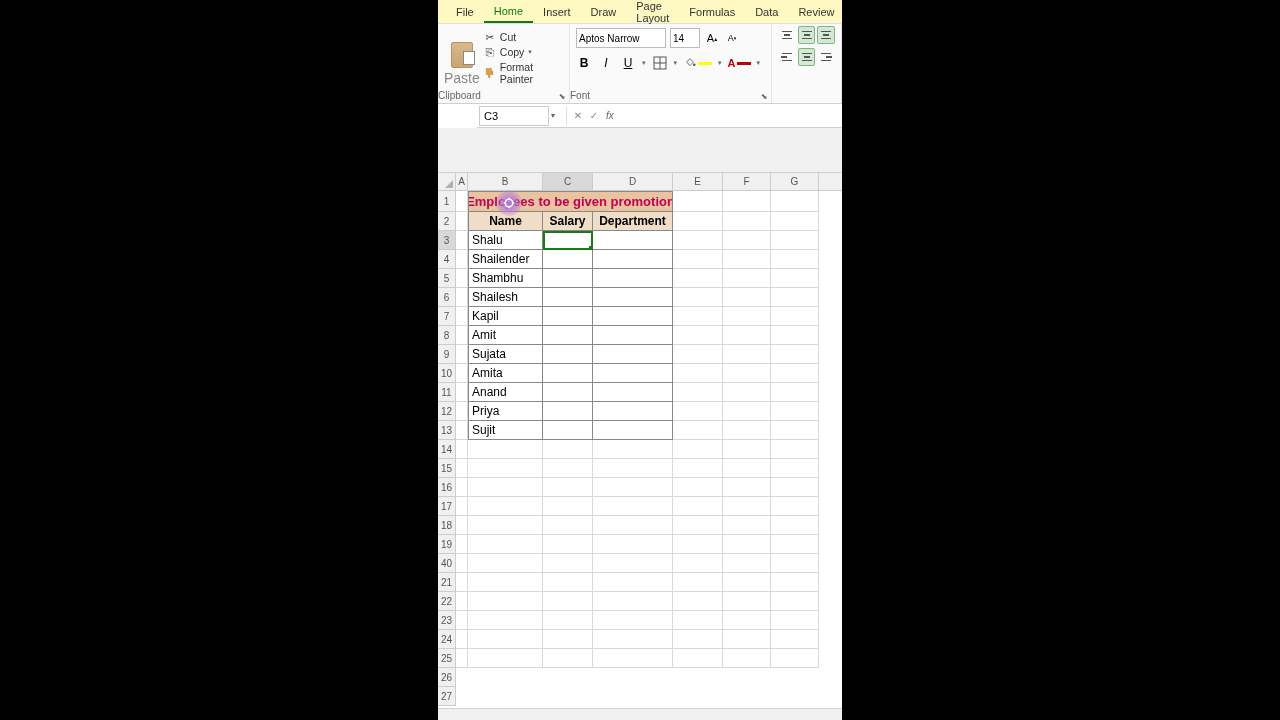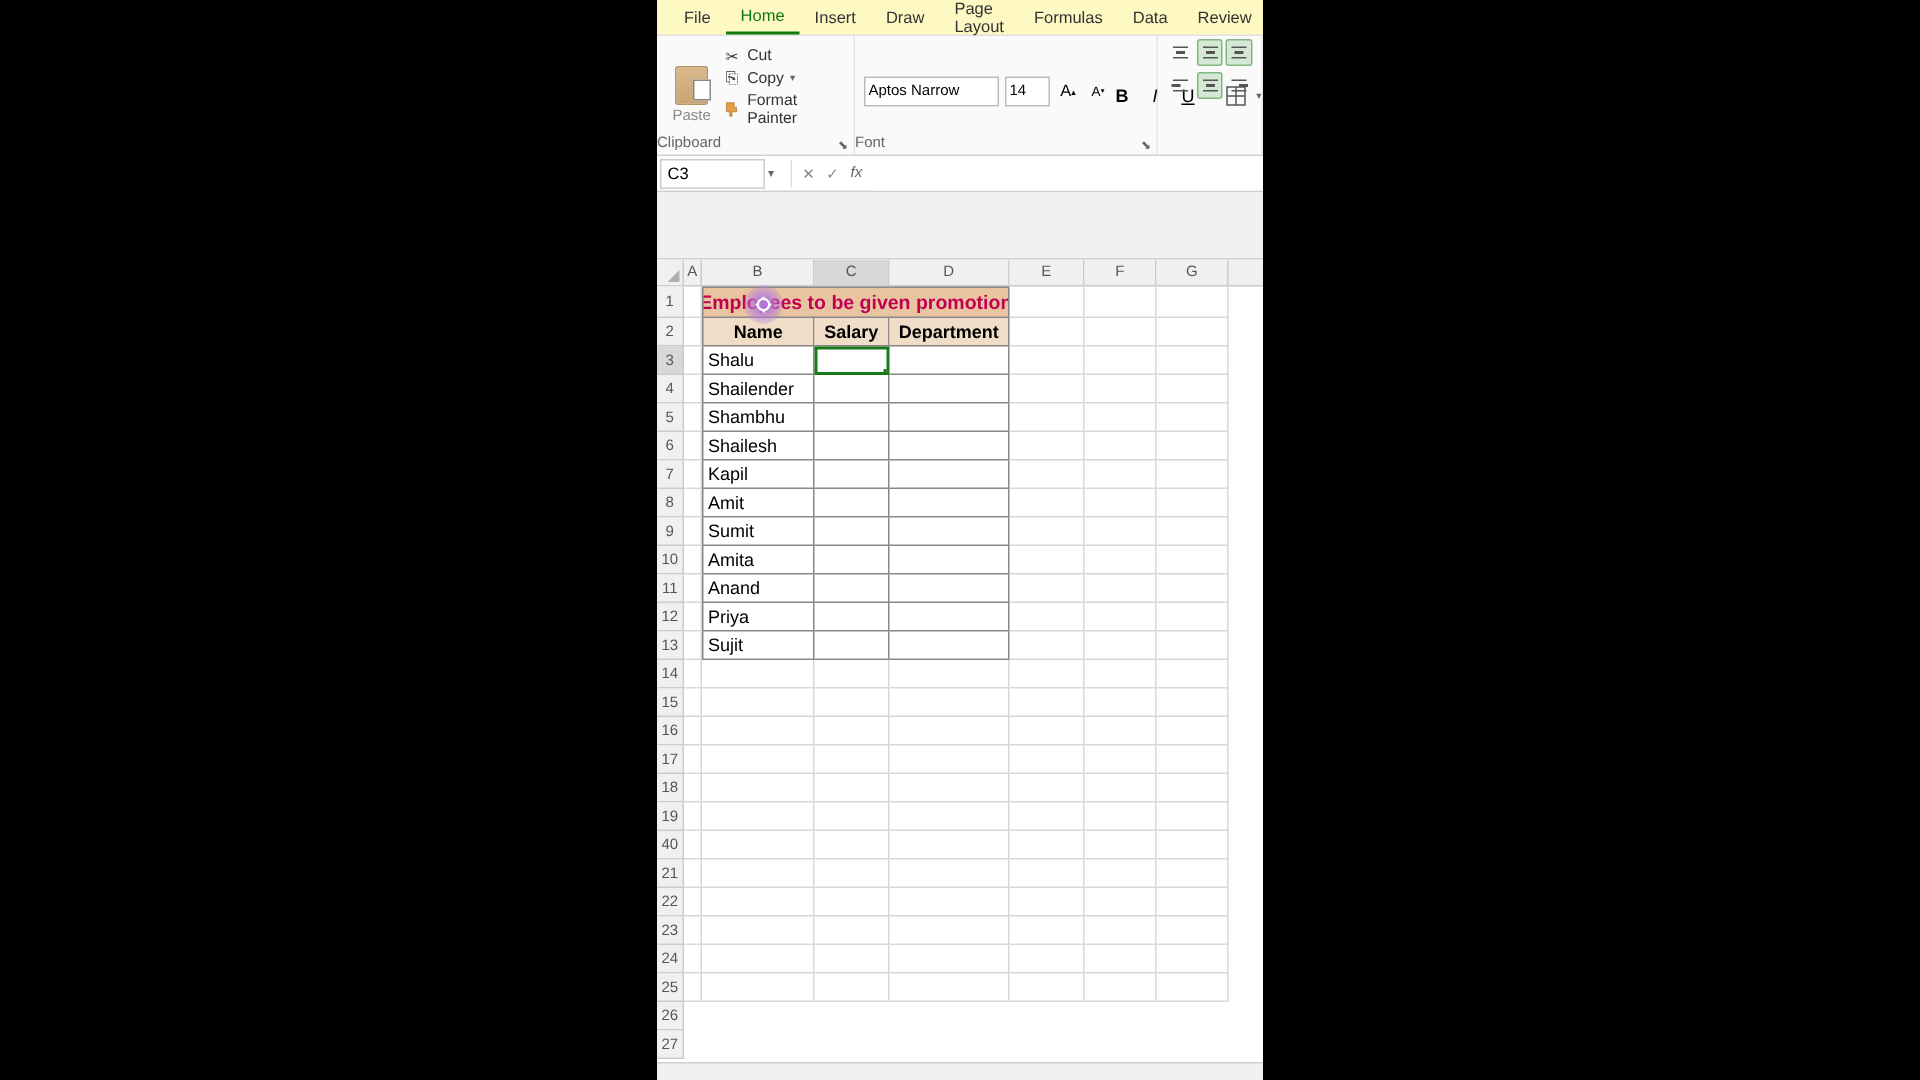--- a/index.html
+++ b/index.html
@@ -6,30 +6,30 @@
 body { background: #000; width: 1280px; height: 720px; position: relative; overflow: hidden; }
 .app-window { position: absolute; left: 438px; top: 0; width: 404px; height: 720px; background: #fff; overflow: hidden; }
 
 
 .menubar { height: 24px; background: #fef9c3; display: flex; align-items: center; padding-left: 8px; border-bottom: 1px solid #e0e0e0; }
 .menubar .tab { padding: 4px 10px; font-size: 11px; color: #333; cursor: pointer; }
 .menubar .tab.active { border-bottom: 2px solid #0f7b0f; color: #0f7b0f; }
 
 
 .ribbon { height: 80px; background: #fafafa; border-bottom: 1px solid #d0d0d0; display: flex; position: relative; }
-.ribbon-group { padding: 4px 6px; border-right: 1px solid #e5e5e5; display: flex; flex-direction: row; position: relative; }
+.ribbon-group { padding: 4px 6px; border-right: 1px solid #e5e5e5; display: flex; flex-direction: column; position: relative; }
 .ribbon-group-label { position: absolute; bottom: 2px; left: 0; right: 0; font-size: 10px; color: #666; }
 .ribbon-group-launcher { position: absolute; bottom: 2px; right: 2px; width: 10px; height: 10px; font-size: 8px; color: #666; cursor: pointer; display: flex; align-items: center; justify-content: center; }
 
 
 .clipboard-group { width: 132px; display: flex; flex-direction: row; }
 .paste-btn { width: 36px; display: flex; flex-direction: column; align-items: center; justify-content: center; cursor: pointer; }
 .paste-icon { width: 22px; height: 26px; background: linear-gradient(#d9b88a, #c9a576); border: 1px solid #b89560; border-radius: 2px; position: relative; }
 .paste-icon::after { content: ''; position: absolute; bottom: 2px; right: -3px; width: 10px; height: 12px; background: #fff; border: 1px solid #888; }
-.paste-label { font-size: 10px; color: #888; margin-top: 2px; }
+.paste-label { font-size: 14px; color: #888; margin-top: 2px; }
 .clip-actions { display: flex; flex-direction: column; gap: 3px; padding-top: 3px; padding-left: 4px; }
 .clip-action { display: flex; align-items: center; gap: 4px; font-size: 10.5px; color: #333; cursor: pointer; }
 .clip-icon { width: 12px; height: 12px; display: inline-flex; align-items: center; justify-content: center; }
 
 
 .font-group { width: 180px; flex: 1; }
 .font-row1 { display: flex; gap: 4px; align-items: center; margin-bottom: 6px; }
 .font-name-select { width: 90px; height: 20px; font-size: 10px; border: 1px solid #bbb; padding: 0 2px; }
 .font-size-select { width: 30px; height: 20px; font-size: 10px; border: 1px solid #bbb; padding: 0 2px; }
 .font-updn-btn { width: 16px; height: 18px; display: flex; align-items: center; justify-content: center; font-size: 11px; cursor: pointer; }
@@ -43,21 +43,21 @@
 
 
 .align-group { width: 70px; display: flex; flex-direction: column; gap: 4px; padding-top: 2px; }
 .align-row { display: flex; gap: 2px; }
 .align-btn { width: 18px; height: 18px; border: 1px solid transparent; display: flex; flex-direction: column; justify-content: center; align-items: center; gap: 2px; cursor: pointer; padding: 2px; }
 .align-btn.active { background: #d4e8d4; border: 1px solid #7fb77f; border-radius: 2px; }
 .align-line { width: 10px; height: 1.5px; background: #555; }
 .align-line.short { width: 6px; }
 
 
-.formula-bar { height: 24px; border-bottom: 1px solid #d0d0d0; display: flex; align-items: center; background: #fff; }
+.formula-bar { height: 24px; border-bottom: 1px solid #d0d0d0; display: flex; align-items: center; background: #fff; margin-left: 39px; }
 .name-box { width: 70px; height: 20px; border: 1px solid #ccc; margin: 0 2px; padding: 0 4px; font-size: 11px; display: flex; align-items: center; }
 .name-box-arrow { width: 12px; font-size: 8px; color: #666; cursor: pointer; }
 .fx-divider { width: 1px; height: 18px; background: #ddd; margin: 0 3px; }
 .fx-btn { width: 16px; font-size: 10px; color: #888; display: flex; align-items: center; justify-content: center; cursor: pointer; }
 .fx-label { font-size: 10px; font-style: italic; color: #666; padding: 0 4px; }
 .formula-input { flex: 1; height: 100%; border: none; padding: 0 4px; font-size: 11px; }
 
 
 .gap-area { height: 45px; background: #f0f0f0; border-bottom: 1px solid #d0d0d0; }
 
@@ -351,21 +351,21 @@
             <div class="cell col-A"></div>
             <div class="cell col-B data-cell">Amit</div>
             <div class="cell col-C data-cell"></div>
             <div class="cell col-D data-cell"></div>
             <div class="cell col-E"></div>
             <div class="cell col-F"></div>
             <div class="cell col-G"></div>
           </div>
           <div class="cells-row">
             <div class="cell col-A"></div>
-            <div class="cell col-B data-cell">Sumit</div>
+            <div class="cell col-B data-cell">Sujata</div>
             <div class="cell col-C data-cell"></div>
             <div class="cell col-D data-cell"></div>
             <div class="cell col-E"></div>
             <div class="cell col-F"></div>
             <div class="cell col-G"></div>
           </div>
           <div class="cells-row">
             <div class="cell col-A"></div>
             <div class="cell col-B data-cell">Amita</div>
             <div class="cell col-C data-cell"></div>

